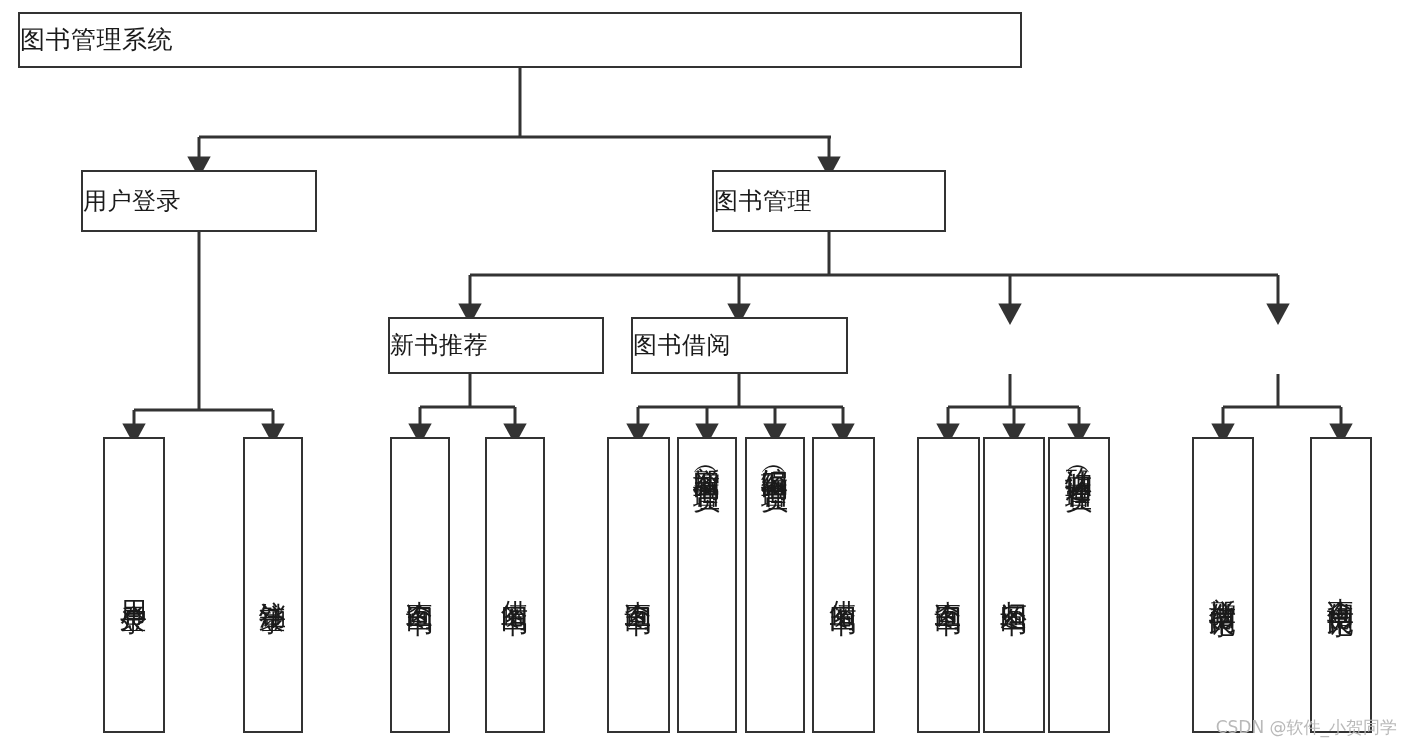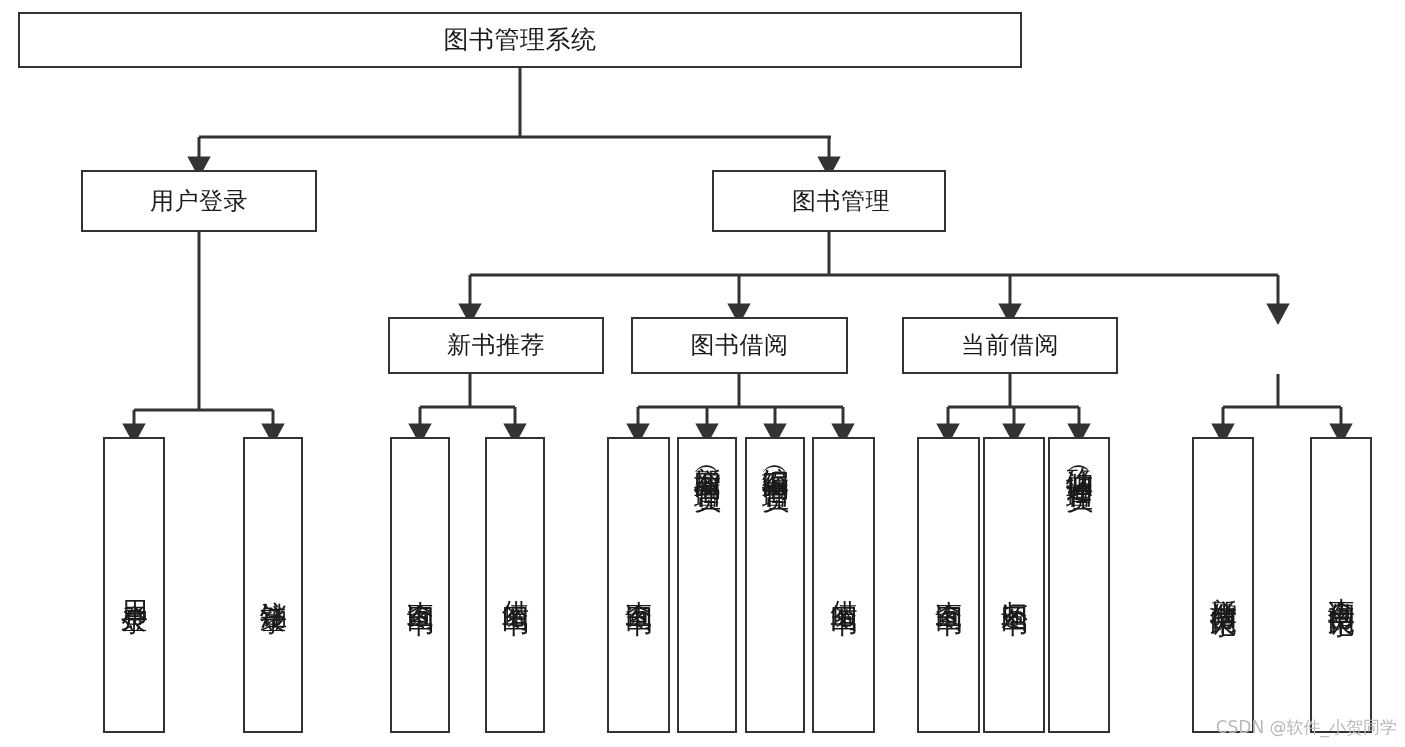--- a/index.html
+++ b/index.html
@@ -25,23 +25,22 @@
     height: 747px;
     pointer-events: none;
   }
   .node {
     position: absolute;
     box-sizing: border-box;
     border: 2.5px solid #333333;
     background: #ffffff;
     display: flex;
     align-items: center;
-    justify-content: center;
+    justify-content: flex-start;
     color: #1a1a1a;
-    font-family: Liberation Serif, serif;
   }
   .node .label {
     display: block;
     text-align: center;
     line-height: 1.12;
     white-space: nowrap;
     letter-spacing: 0.5px;
   }
   
   .node.horiz .label {
@@ -134,33 +133,30 @@
     </g>
   </svg>
 
   <div class="node horiz root" style="left:18px;top:12px;width:1004px;height:56px;">
     <span class="label">图书管理系统</span>
   </div>
 
   <div class="node horiz" style="left:81px;top:170px;width:236px;height:62px;">
     <span class="label">用户登录</span>
   </div>
-  <div class="node horiz" style="left:712px;top:170px;width:234px;height:62px;padding-left:24px;">
+  <div class="node horiz" style="left:712px;top:170px;width:234px;height:62px;">
     <span class="label">图书管理</span>
   </div>
 
   <div class="node horiz" style="left:362px;top:317px;width:216px;height:57px;margin-left:26px;">
     <span class="label">新书推荐</span>
   </div>
   <div class="node horiz" style="left:631px;top:317px;width:217px;height:57px;">
     <span class="label">图书借阅</span>
   </div>
-  <div class="node horiz" style="left:902px;top:317px;width:216px;height:57px;">
-    <span class="label">当前借阅</span>
-  </div>
 
   <div class="node vert centered" style="left:103px;top:437px;width:62px;height:296px;">
     <span class="label">用户登录</span>
   </div>
   <div class="node vert centered" style="left:243px;top:437px;width:60px;height:296px;">
     <span class="label">注销登录</span>
   </div>
 
   <div class="node vert centered" style="left:390px;top:437px;width:60px;height:296px;">
     <span class="label">查询图书</span>

